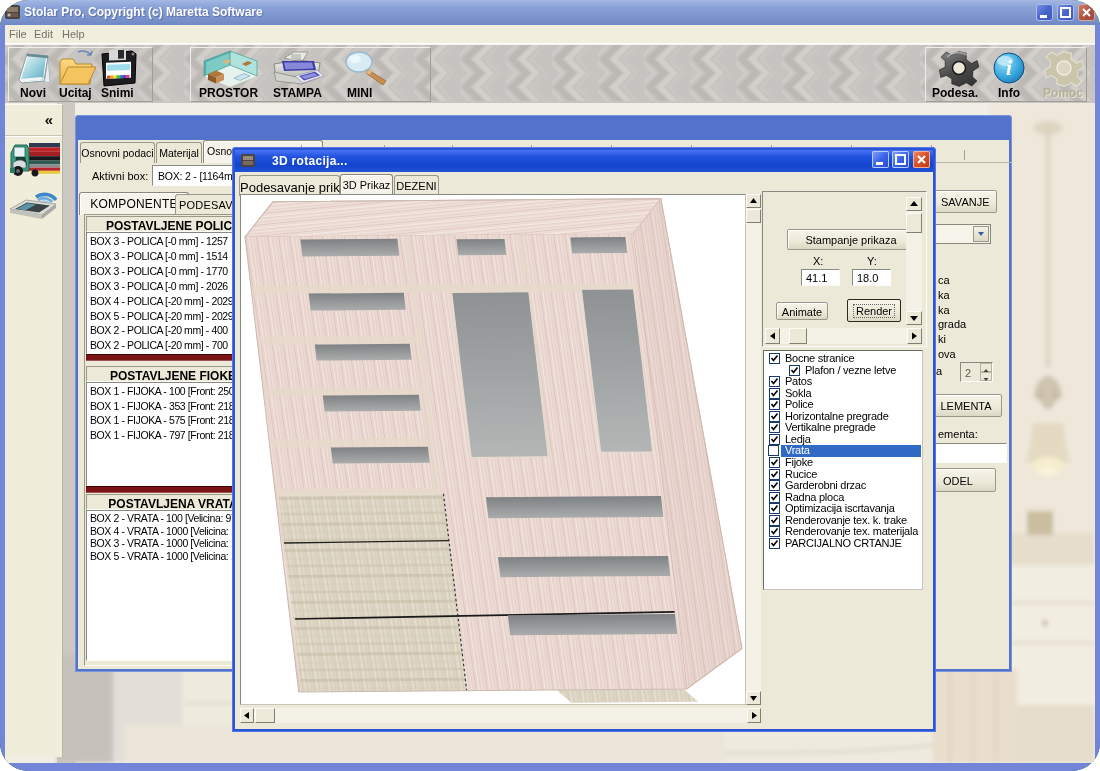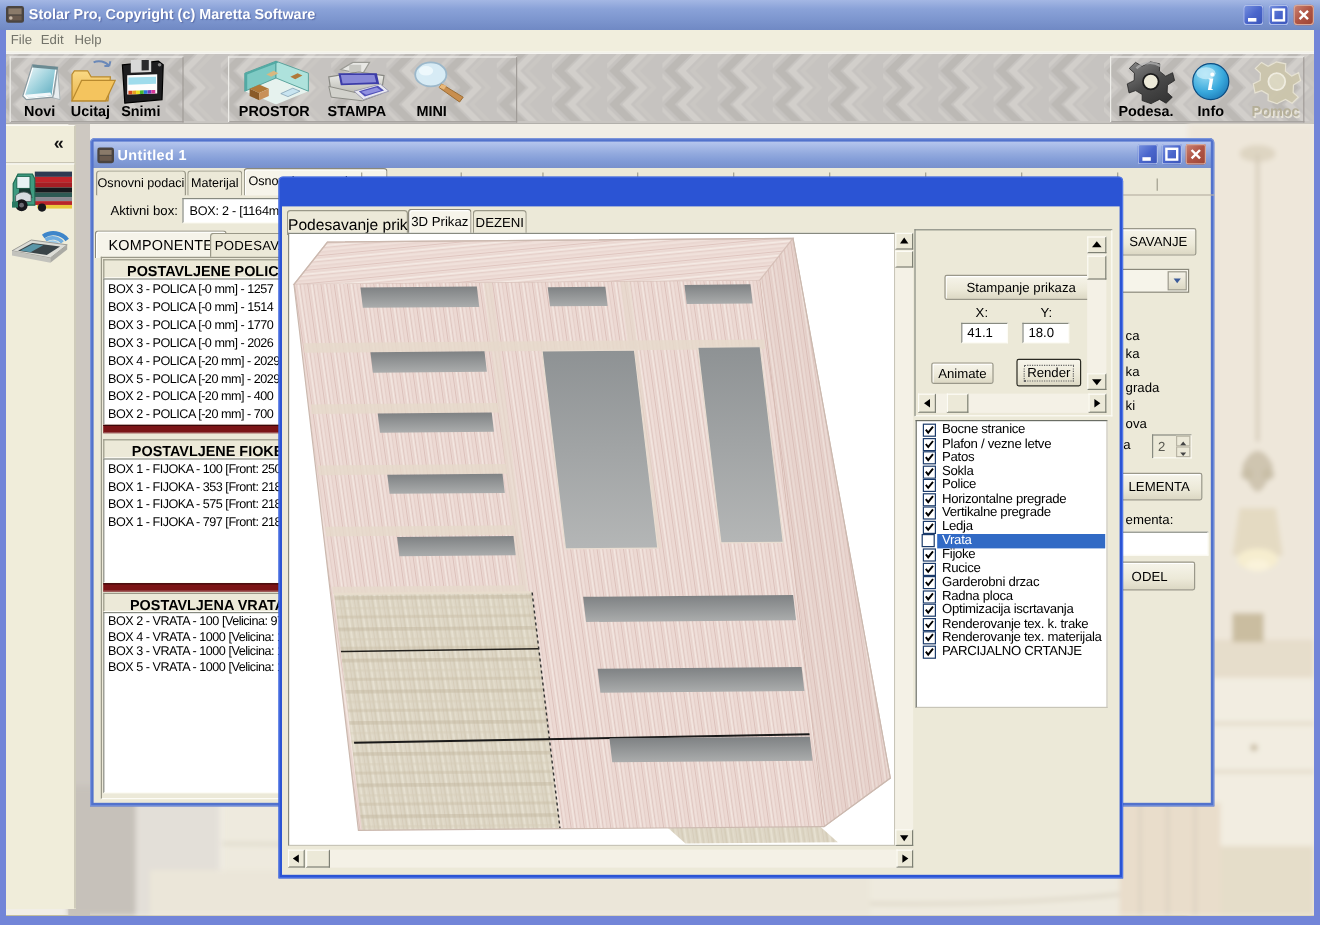--- a/index.html
+++ b/index.html
@@ -1,15 +1,15 @@
 <!DOCTYPE html>
 <html><head><meta charset="utf-8"><style>
 html,body{margin:0;padding:0;}
-#scr{position:relative;width:1100px;height:771px;overflow:hidden;background:#fde047;
-  font-family:"Liberation Sans",sans-serif;font-size:11px;color:#000;}
+#scr{position:relative;width:1100px;height:771px;overflow:hidden;background:#14532d;
+  font-family:"Liberation Sans",sans-serif;font-size:11px;color:#000;border-radius:28px;}
 .abs{position:absolute;}
 
 #tbar{left:0;top:0;width:1100px;height:25px;
   background:linear-gradient(180deg,#a4b7e4 0%,#8aa2d8 30%,#7b94cd 70%,#7089c4 100%);}
 #tbar .ttl{position:absolute;left:24px;top:5px;font-size:12px;font-weight:bold;color:#fff;
   text-shadow:1px 1px 1px #5a6ca8;}
 .wbtn{position:absolute;width:17px;height:17px;border-radius:3px;top:4px;}
 .wbtn svg{position:absolute;left:0;top:0;}
 .bmin1{left:1036px;background:linear-gradient(135deg,#7a94e0 0%,#4a66cc 50%,#3a54b8 100%);box-shadow:inset 0 0 0 1px #aebee8;}
 .bmax1{left:1057px;background:linear-gradient(135deg,#7a94e0 0%,#4a66cc 50%,#3a54b8 100%);box-shadow:inset 0 0 0 1px #aebee8;}
@@ -318,37 +318,20 @@
       <polygon points="2,26 34,32 34,36 2,30" fill="#c2c2bc"></polygon>
       <polygon points="34,32 48,21 48,25 34,36" fill="#aaaaa4"></polygon>
     </svg>
   </div>
 
   <div class="frameL abs"></div>
     <div class="frameR abs"></div>
     <div class="frameB abs"></div>
 
   <div id="win1" class="win">
-    <div class="cap">
-      <svg class="abs" style="left:3px;top:4px" width="15" height="15">
-          <rect x="0" y="1" width="14" height="13" rx="2" fill="#4a4440"></rect>
-          <rect x="2" y="3" width="10" height="4" fill="#8a7a6a"></rect>
-          <rect x="2" y="8" width="10" height="4" fill="#6a5a4e"></rect>
-        </svg>
-      <span class="ct" style="left:20px">Untitled 1</span>
-      <div class="wbtn2" style="left:870px;background:linear-gradient(135deg,#7a94e0,#4a66cc 50%,#3a54b8);box-shadow:inset 0 0 0 1px #aebee8"><svg width="17" height="17">
-            <rect x="4" y="11" width="7" height="3" fill="#fff"></rect>
-          </svg></div>
-      <div class="wbtn2" style="left:890px;background:linear-gradient(135deg,#7a94e0,#4a66cc 50%,#3a54b8);box-shadow:inset 0 0 0 1px #aebee8"><svg width="17" height="17">
-            <rect x="4" y="4" width="9" height="9" fill="none" stroke="#fff" stroke-width="2"></rect>
-          </svg></div>
-      <div class="wbtn2" style="left:910px;background:linear-gradient(135deg,#cc8576,#b05545 50%,#9c4434);box-shadow:inset 0 0 0 1px #d8a898"><svg width="17" height="17">
-            <path d="M5 5 L12 12 M12 5 L5 12" stroke="#fff" stroke-width="2"></path>
-          </svg></div>
-    </div>
     <div class="body3" id="w1body">
 
       <div class="tab" style="left:2px;top:2px;width:75px;font-size:10.5px">Osnovni podaci</div>
       <div class="tab" style="left:78px;top:2px;width:46px;font-size:10.5px">Materijal</div>
       <div class="tab tabsel" style="left:125px;top:0px;width:120px;text-align:left;padding-left:3px;font-size:10.5px">Osnovni raspored</div>
       <span class="abs" style="left:222px;top:3px;color:#9a9888">|</span>
       <span class="abs" style="left:305px;top:3px;color:#9a9888">|</span>
       <span class="abs" style="left:373px;top:3px;color:#9a9888">|</span>
       <span class="abs" style="left:452px;top:3px;color:#9a9888">|</span>
       <span class="abs" style="left:532px;top:3px;color:#9a9888">|</span>
@@ -394,20 +377,37 @@
             </svg></div>
       </div>
       <div class="btn" style="left:842px;top:254px;width:82px;height:23px;padding:5px 0 0 10px">LEMENTA</div>
       <span style="position:absolute;left:860px;top:288px">ementa:</span>
       <div class="sunk" style="position:absolute;left:842px;top:303px;width:85px;height:18px"></div>
       <div class="btn" style="left:842px;top:328px;width:76px;height:24px;padding-top:6px">ODEL</div>
     </div>
   </div>
 
   <div id="dlg" class="win">
+    <div class="cap">
+      <svg class="abs" style="left:6px;top:3px" width="15" height="15">
+          <rect x="0" y="1" width="14" height="13" rx="2" fill="#4a4440"></rect>
+          <rect x="2" y="3" width="10" height="4" fill="#9a8a7a"></rect>
+          <rect x="2" y="8" width="10" height="4" fill="#7a6a5e"></rect>
+        </svg>
+      <span class="ct" style="left:37px">3D rotacija...</span>
+      <div class="wbtn2" style="left:637px;top:1px;background:linear-gradient(135deg,#8aa4f8,#3c64e8 50%,#2548c8);box-shadow:inset 0 0 0 1px #b8ccf8"><svg width="17" height="17">
+            <rect x="4" y="11" width="7" height="3" fill="#fff"></rect>
+          </svg></div>
+      <div class="wbtn2" style="left:657px;top:1px;background:linear-gradient(135deg,#8aa4f8,#3c64e8 50%,#2548c8);box-shadow:inset 0 0 0 1px #b8ccf8"><svg width="17" height="17">
+            <rect x="4" y="4" width="9" height="9" fill="none" stroke="#fff" stroke-width="2"></rect>
+          </svg></div>
+      <div class="wbtn2" style="left:678px;top:1px;background:linear-gradient(135deg,#f0906a,#d8502a 50%,#bc3a10);box-shadow:inset 0 0 0 1px #f0b098"><svg width="17" height="17">
+            <path d="M5 5 L12 12 M12 5 L5 12" stroke="#fff" stroke-width="2.2"></path>
+          </svg></div>
+    </div>
     <div class="body3" id="dbody">
 
       <div class="tab" style="left:4px;top:3px;width:101px;font-size:13px">Podesavanje prikaza</div>
       <div class="tab tabsel" style="left:105px;top:2px;width:53px">3D Prikaz</div>
       <div class="tab" style="left:159px;top:3px;width:45px">DEZENI</div>
 
       <div style="position:absolute;left:5px;top:22px;width:506px;height:511px;background:#fff;border:1px solid;border-color:#878a80 #c8c5b8 #c8c5b8 #878a80;box-sizing:border-box">
         <svg id="ward" width="504" height="509">
           <defs>
             <pattern id="grain" width="11" height="60" patternUnits="userSpaceOnUse" patternTransform="rotate(-1.5)">
@@ -540,21 +540,21 @@
 
       <div style="position:absolute;left:528px;top:178px;width:160px;height:240px;background:#fff;border:1px solid;border-color:#6a6d64 #c8c5b8 #c8c5b8 #6a6d64;box-sizing:border-box" id="cklist">
           <div class="ckrow" style="top:2px;">
             <div class="ck">
               <svg width="9" height="9" style="position:absolute;left:0;top:0">
                 <path d="M1.5 4 L3.5 6.5 L7.5 1.5" stroke="#000" stroke-width="1.6" fill="none"></path>
               </svg>
             </div>
             <span class="cklbl">Bocne stranice</span>
           </div>
-          <div class="ckrow" style="top:13.55px;">
+          <div class="ckrow" style="top:13.55px;margin-left:20px;">
             <div class="ck">
               <svg width="9" height="9" style="position:absolute;left:0;top:0">
                 <path d="M1.5 4 L3.5 6.5 L7.5 1.5" stroke="#000" stroke-width="1.6" fill="none"></path>
               </svg>
             </div>
             <span class="cklbl">Plafon / vezne letve</span>
           </div>
           <div class="ckrow" style="top:25.1px;">
             <div class="ck">
               <svg width="9" height="9" style="position:absolute;left:0;top:0">

